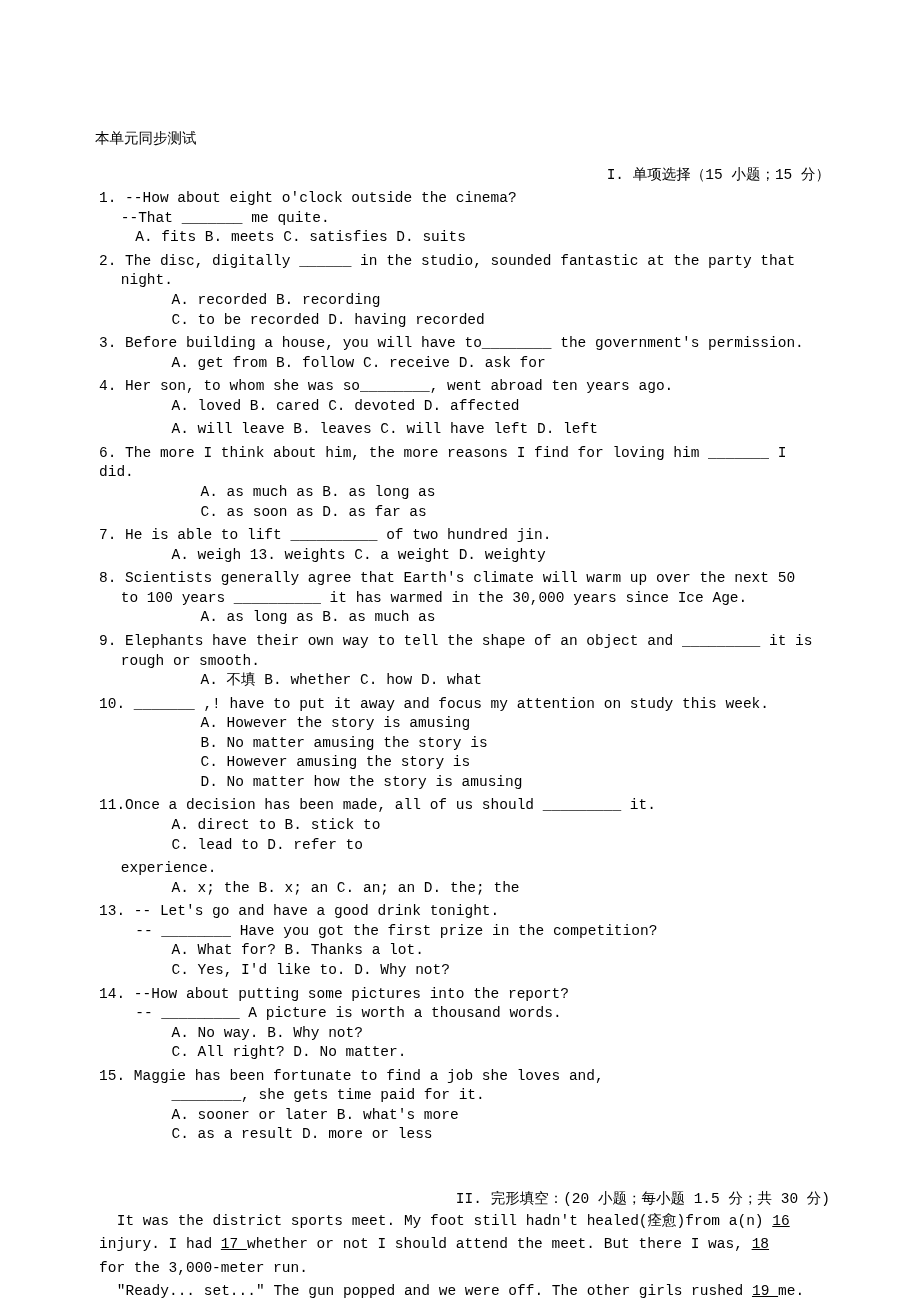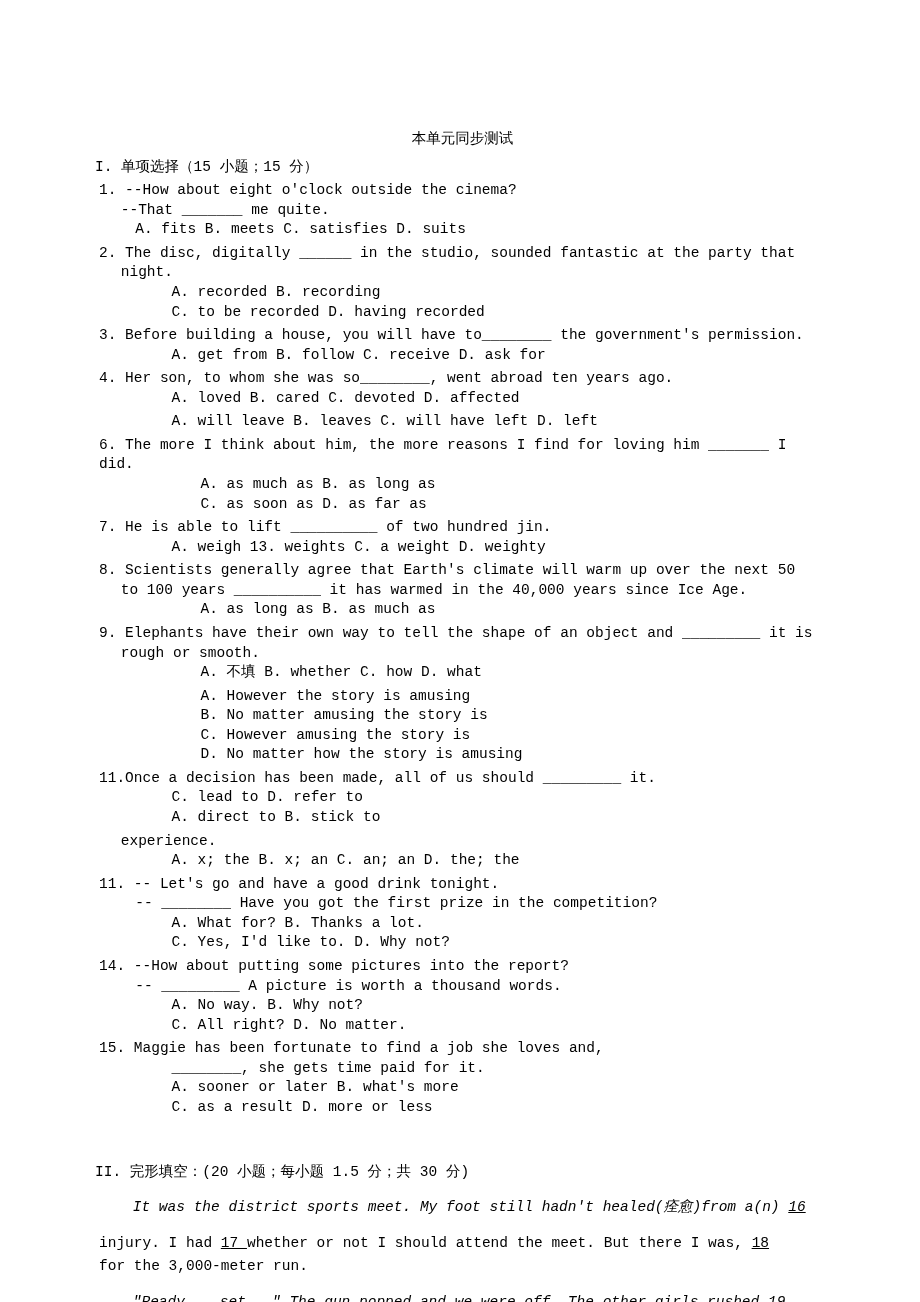--- a/index.html
+++ b/index.html
@@ -10,39 +10,38 @@
     width: 920px;
   }
   .page {
     padding: 130px 90px 40px 95px;
     font-size: 14.5px;
     line-height: 1.35;
     color: #000;
     font-family: "Courier New", "SimSun", monospace;
   }
   .title {
-    text-align: center;
-    margin-bottom: 8px;
+    margin-bottom: 16px;
   }
   .section-header {
     margin-top: 2px;
     margin-bottom: 2px;
+    text-align: right;
   }
   .q {
     margin: 4px;
     padding-left: 0;
     text-indent: 0;
   }
   .indent1 { padding-left: 2.5em; text-indent: 0; }
   .indent2 { padding-left: 5em; text-indent: 0; }
   .indent3 { padding-left: 7em; text-indent: 0; }
   .para {
     text-indent: 1.5em;
-    margin: 16px;
-    font-style: italic;
+    margin: 0;
   }
   .u { text-decoration: underline; }
 </style>
 </head>
 <body>
 
 <div class="page">
 
   <div class="title">本单元同步测试</div>
 
@@ -89,55 +88,56 @@
 
   
   <div class="q">
     <div>7. He is able to lift __________ of two hundred jin.</div>
     <div class="indent2">A. weigh     13. weights  C. a weight     D. weighty</div>
   </div>
 
   
   <div class="q">
     <div>8. Scientists generally agree that Earth's climate will warm up over the next 50</div>
-    <div style="padding-left:1.5em;">to 100 years __________ it has warmed in the 40,000 years since Ice Age.</div>
+    <div style="padding-left:1.5em;">to 100 years __________ it has warmed in the 30,000 years since Ice Age.</div>
     <div class="indent3">A. as long as            B. as much as</div>
   </div>
 
   
   <div class="q">
     <div>9. Elephants have their own way to tell the shape of an object and _________ it is</div>
     <div style="padding-left:1.5em;">rough or smooth.</div>
     <div class="indent3">A. 不填      B. whether   C. how      D. what</div>
   </div>
 
   
   <div class="q">
+    <div>10. _______ ,! have to put it away and focus my attention on study this week.</div>
     <div class="indent3">A. However the story is amusing</div>
     <div class="indent3">B. No matter amusing the story is</div>
     <div class="indent3">C. However amusing the story is</div>
     <div class="indent3">D. No matter how the story is amusing</div>
   </div>
 
   
   <div class="q">
     <div>11.Once a decision has been made, all of us should _________ it.</div>
+    <div class="indent2">A. direct to           B. stick to</div>
     <div class="indent2">C. lead to            D. refer to</div>
-    <div class="indent2">A. direct to           B. stick to</div>
   </div>
 
   
   <div class="q">
     <div style="padding-left:1.5em;">experience.</div>
     <div class="indent2">A. x; the    B. x; an    C. an; an    D. the; the</div>
   </div>
 
   
   <div class="q">
-    <div>11. -- Let's go and have a good drink tonight.</div>
+    <div>13. -- Let's go and have a good drink tonight.</div>
     <div class="indent1">-- ________ Have you got the first prize in the competition?</div>
     <div class="indent2">A. What for?           B. Thanks a lot.</div>
     <div class="indent2">C. Yes, I'd like to.      D. Why not?</div>
   </div>
 
   
   <div class="q">
     <div>14. --How about putting some pictures into the report?</div>
     <div class="indent1">-- _________ A picture is worth a thousand words.</div>
     <div class="indent2">A. No way.             B. Why not?</div>

